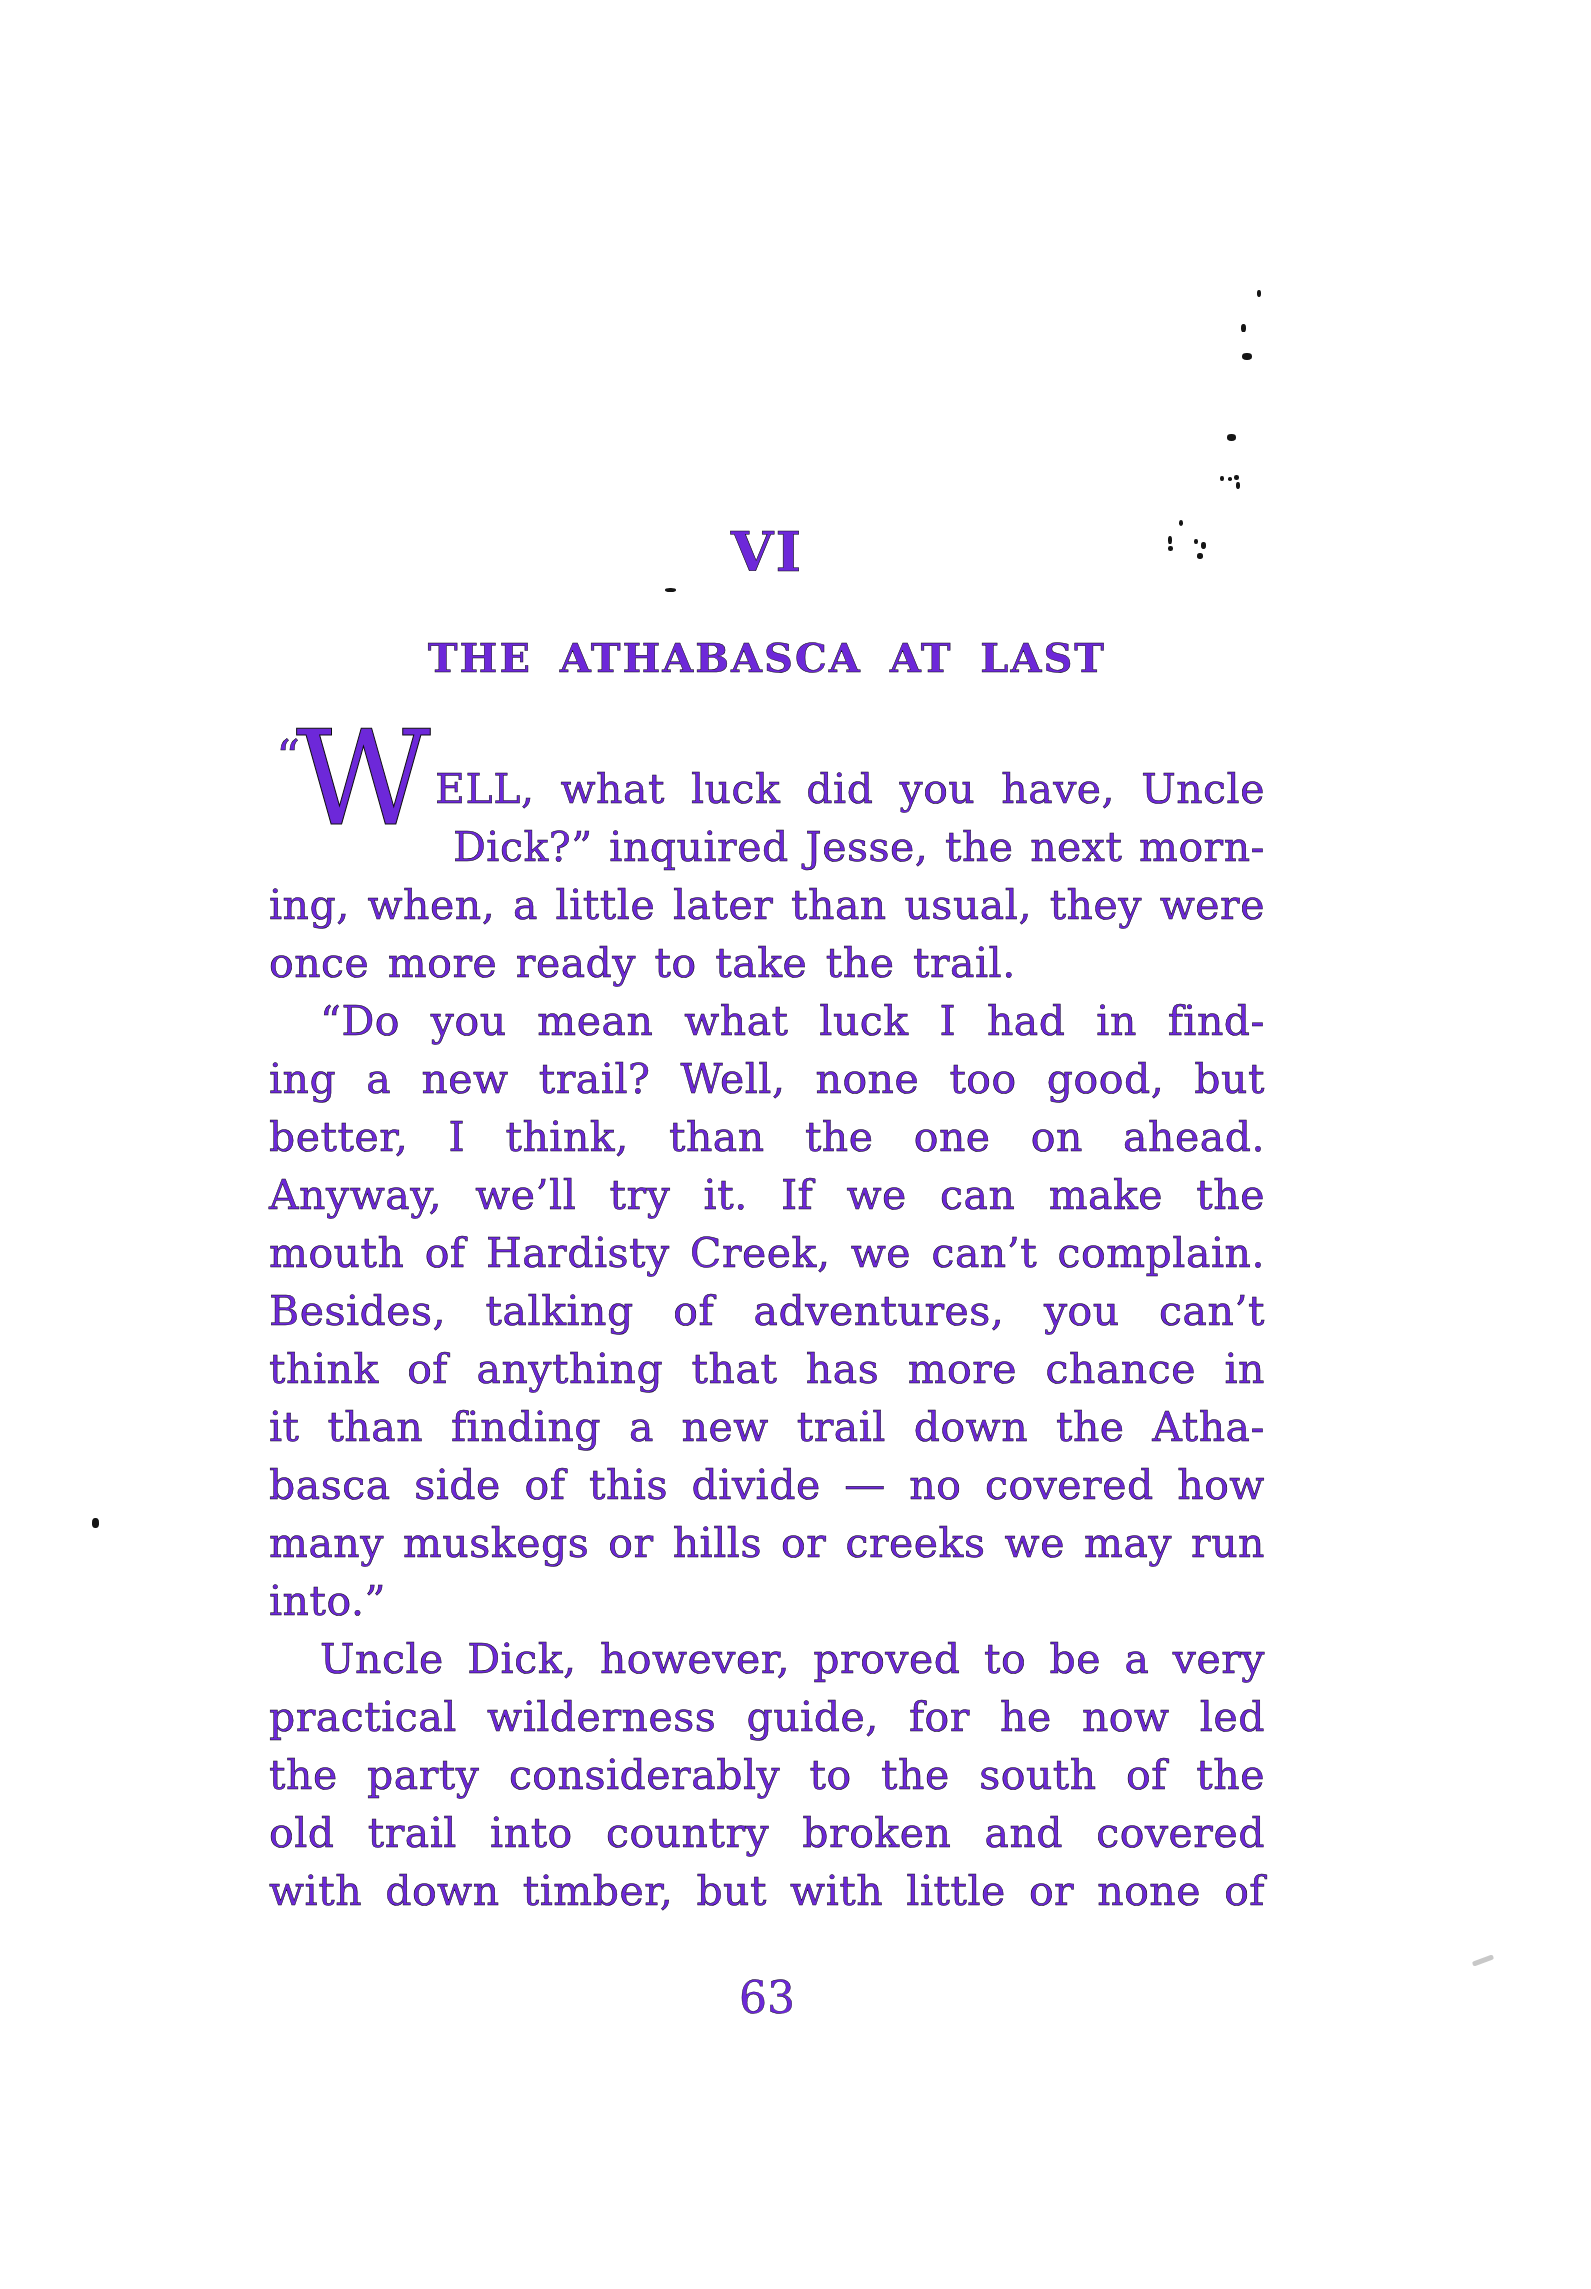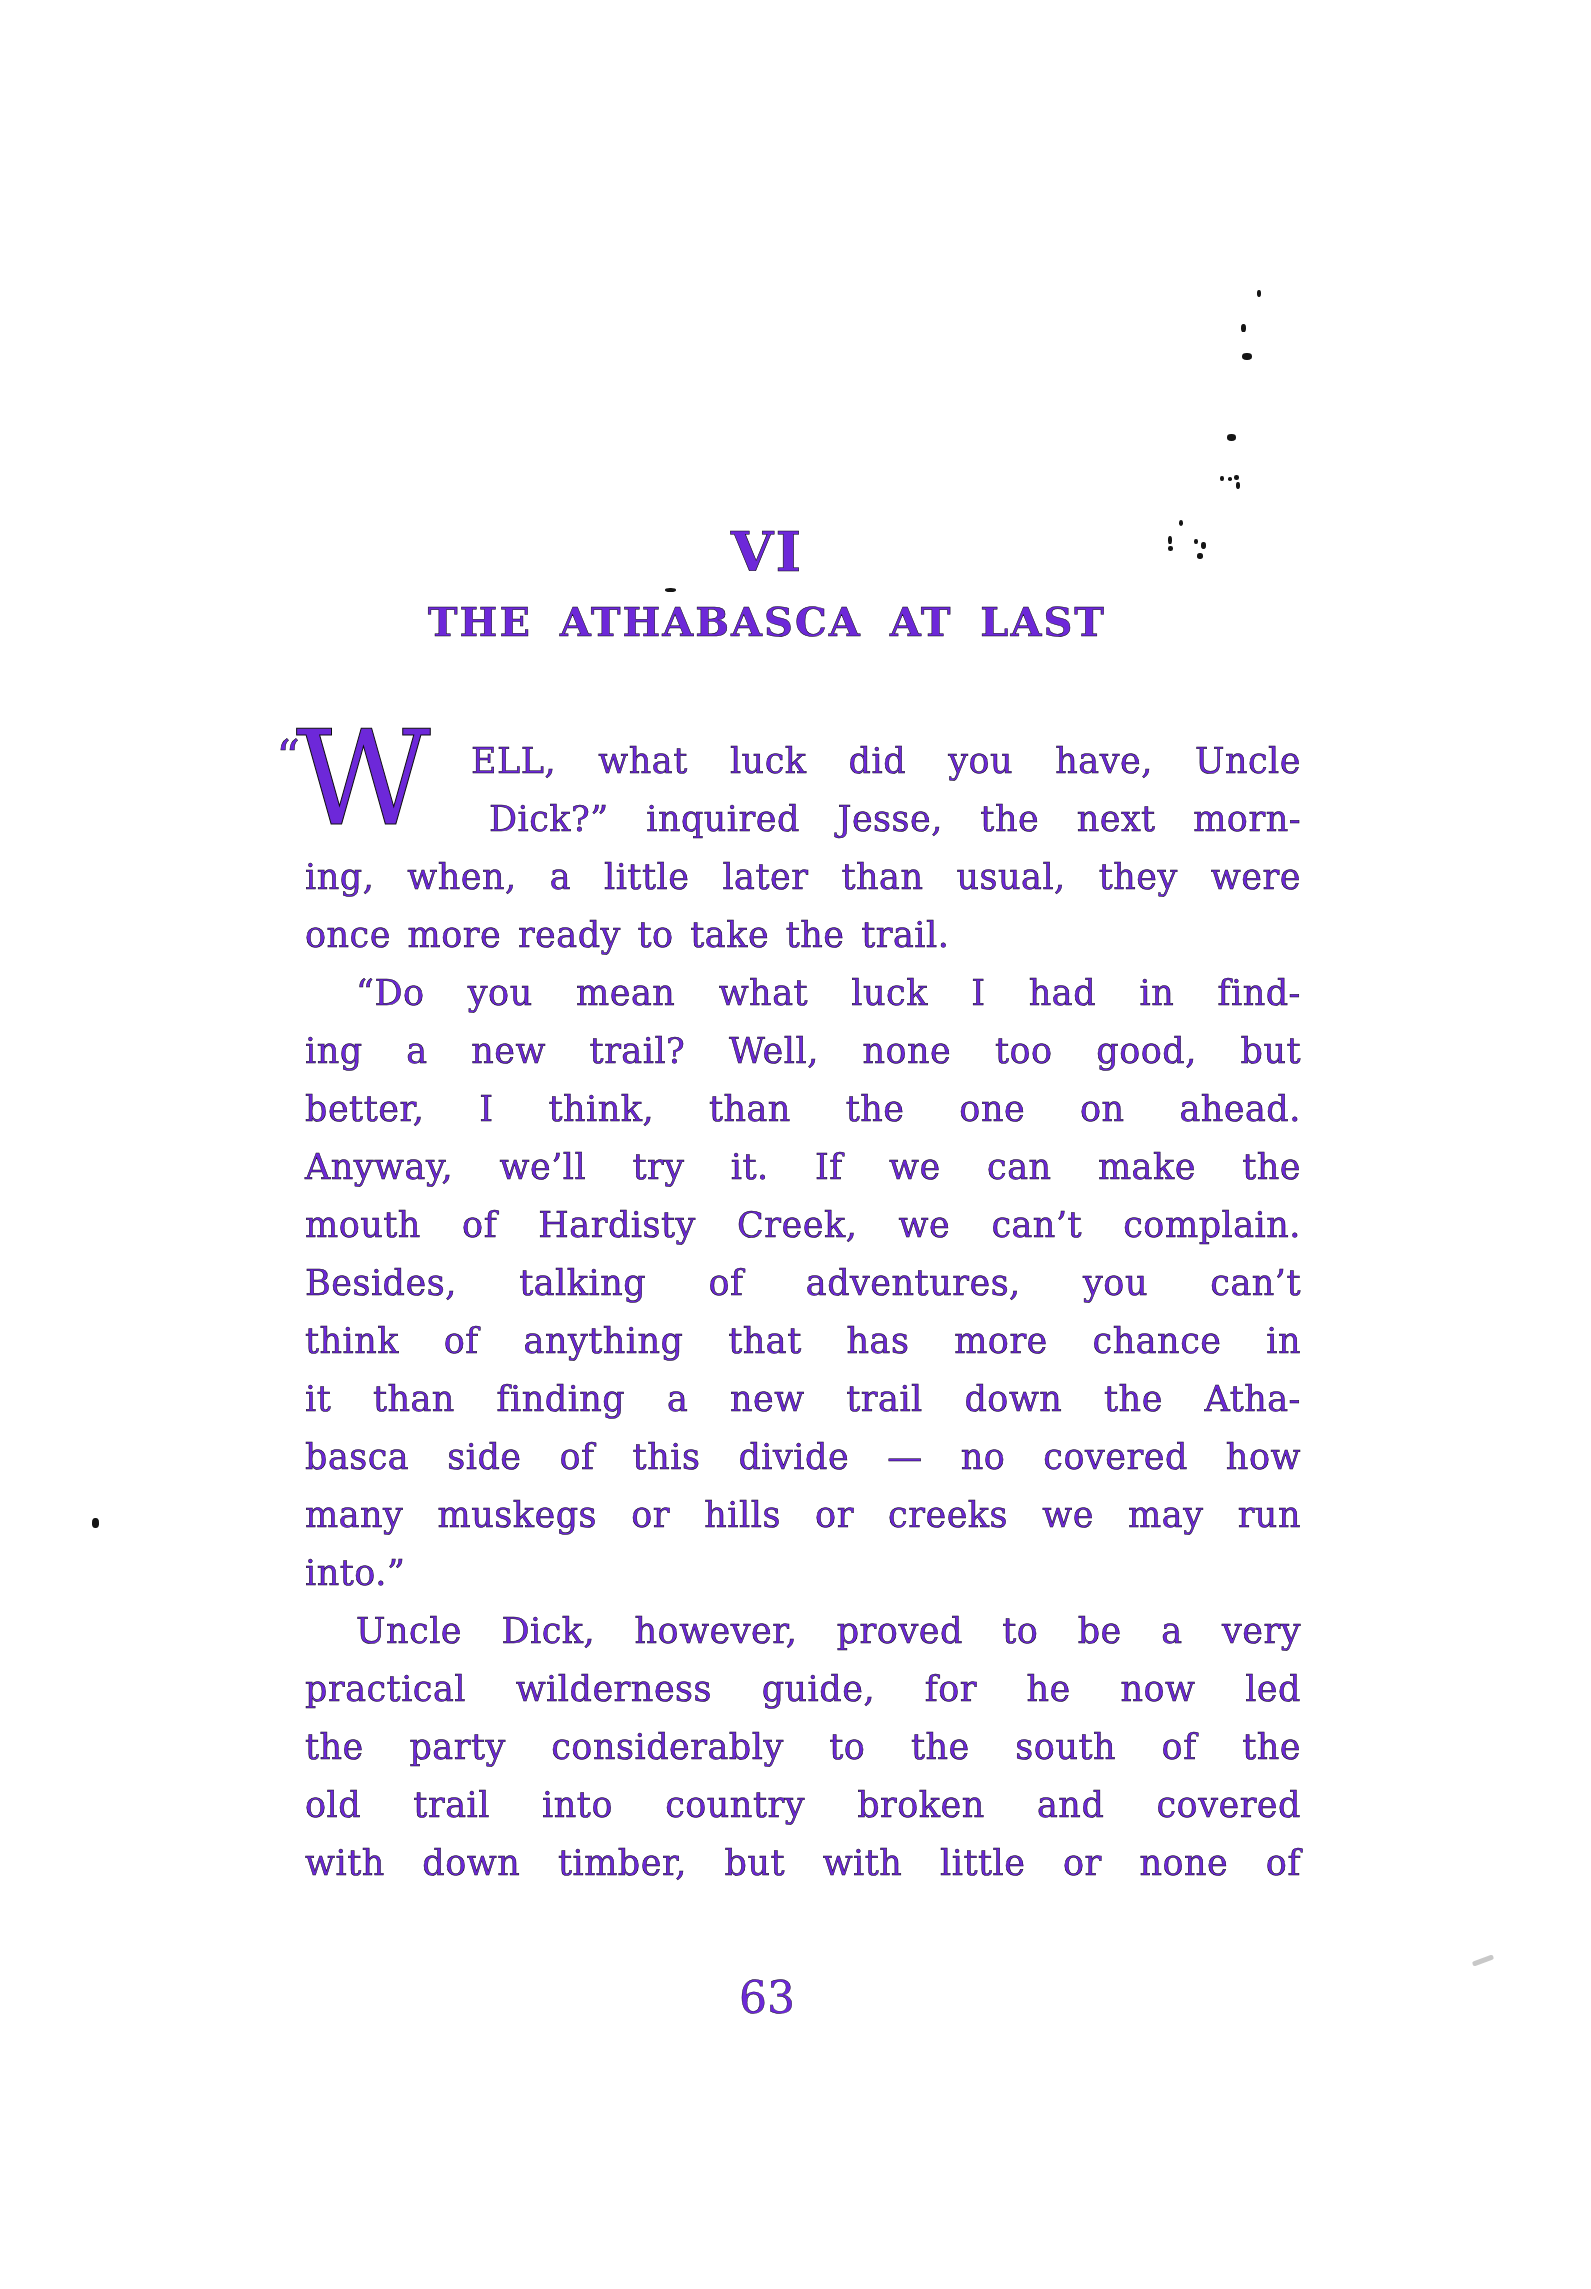--- a/index.html
+++ b/index.html
@@ -10,27 +10,27 @@
     overflow:hidden;
     font-family:"DejaVu Serif","Liberation Serif",serif;
     color:#6d28d9;
   }
   .chapter-number{
     position:absolute;left:269px;width:996px;top:524px;
     text-align:center;font-size:55px;font-weight:bold;line-height:1;
     letter-spacing:2px;-webkit-text-stroke:0.6px #0d0d0d;
   }
   .chapter-title{
-    position:absolute;left:269px;width:996px;top:602px;
+    position:absolute;left:269px;width:996px;top:638px;
     text-align:center;font-size:40px;font-weight:bold;line-height:1;
     letter-spacing:2px;word-spacing:12px;-webkit-text-stroke:0.5px #0d0d0d;
   }
   .body-text{
-    position:absolute;left:269px;top:732px;width:996px;
-    font-size:35px;letter-spacing:0.5px;margin-left:36px;-webkit-text-stroke:0.5px #0d0d0d;
+    position:absolute;left:269px;top:760px;width:996px;
+    font-size:41px;letter-spacing:0.5px;-webkit-text-stroke:0.5px #0d0d0d;
   }
   .line{height:58px;line-height:58px;white-space:nowrap;}
   .line.j{display:flex;justify-content:space-between;}
   .line:not(.j){word-spacing:5px;}
   .dropcap-quote{
     position:absolute;left:276px;top:728px;
     font-size:47px;line-height:58px;-webkit-text-stroke:0.5px #0d0d0d;
   }
   .dropcap{
     position:absolute;left:296px;top:713px;

